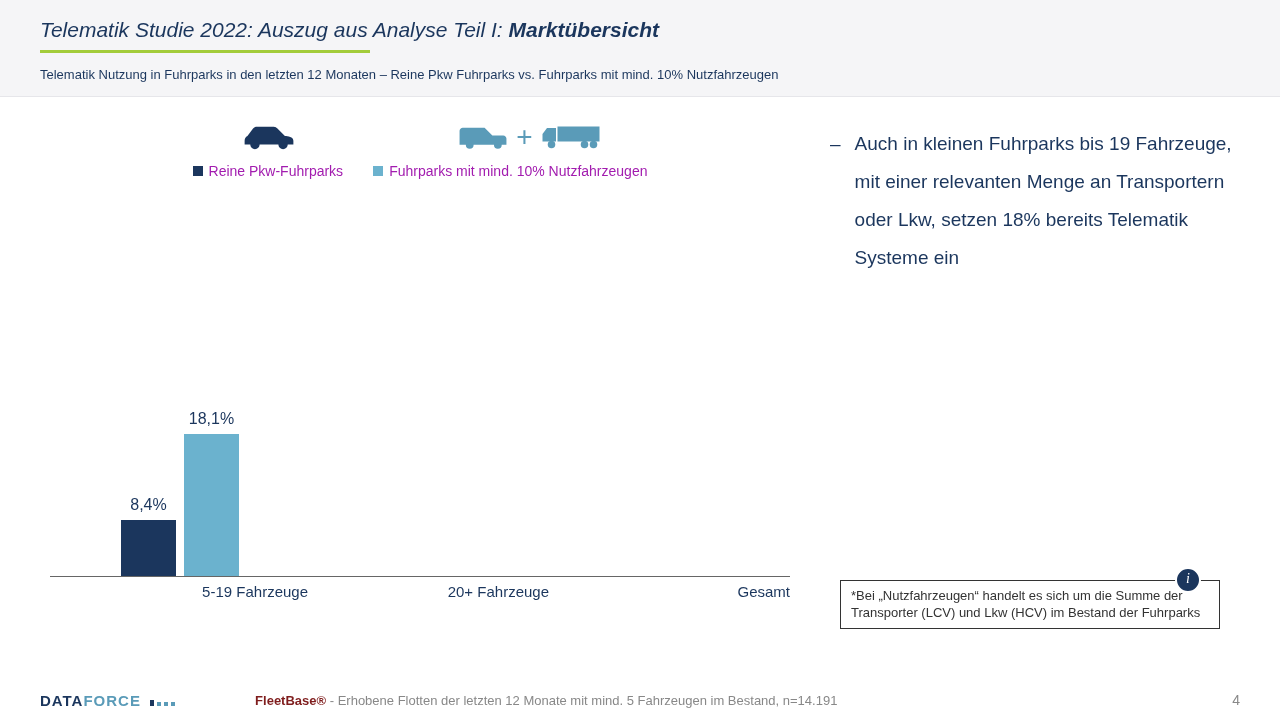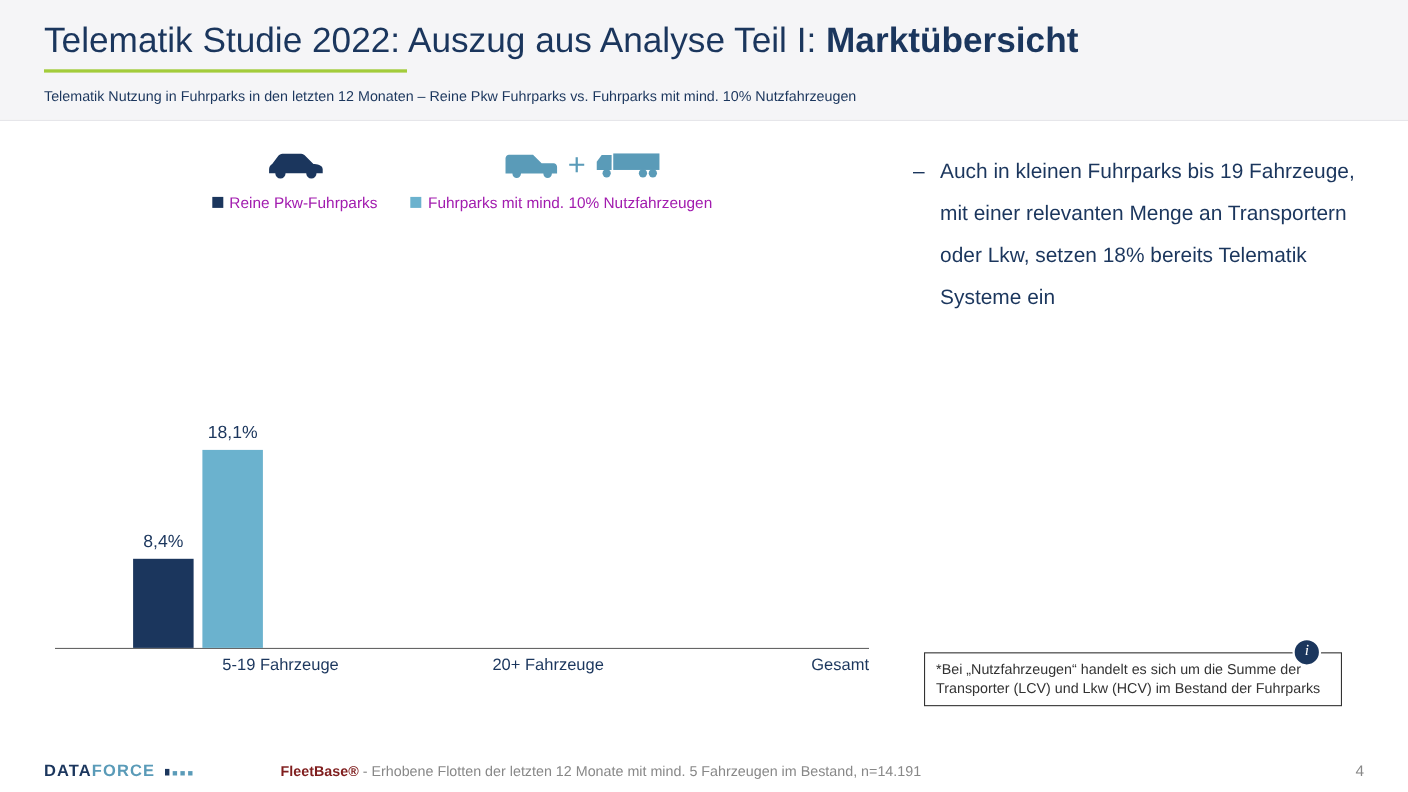--- a/index.html
+++ b/index.html
@@ -1,21 +1,21 @@
 <!DOCTYPE html>
 <html><head>
 <meta charset="utf-8">
 <style>
   * { box-sizing: border-box; margin: 0; padding: 0; }
   html, body { width: 1280px; height: 720px; font-family: Arial, Helvetica, sans-serif; background: #fff; color: #1b365d; }
   .page { width: 1280px; height: 720px; position: relative; }
 
   
   .hdr { background: #f5f5f7; padding: 18px 40px 14px 40px; border-bottom: 1px solid #e6e6ea; }
-  .hdr-title { font-size: 32px; font-weight: 400; color: #1b365d; }
+  .hdr-title { font-size: 21px; font-weight: 400; color: #1b365d; font-style: italic; }
   .hdr-title .bold { font-weight: 700; }
   .hdr-underline { width: 330px; height: 3px; background: #a3cc3b; margin: 8px 0 14px 0; }
   .hdr-sub { font-size: 13px; color: #1b365d; }
 
   
   .main { display: flex; padding: 20px 30px 0 40px; height: 540px; }
   .chart-area { width: 760px; position: relative; }
   .right-area { flex: 1; padding-left: 30px; padding-top: 8px; position: relative; }
 
   
@@ -109,24 +109,24 @@
           <span>Reine Pkw-Fuhrparks</span>
         </div>
         <div class="legend-item">
           <span class="swatch sw-light"></span>
           <span>Fuhrparks mit mind. 10% Nutzfahrzeugen</span>
         </div>
       </div>
 
       <div class="plot">
         <div class="bars-group">
-          <div class="bar bar-dark" id="bar-a" style="height: 81px;">
+          <div class="bar bar-dark" id="bar-a" style="height: 56px;">
             <div class="bar-label">8,4%</div>
           </div>
-          <div class="bar bar-light" id="bar-b" style="height: 180px;">
+          <div class="bar bar-light" id="bar-b" style="height: 142px;">
             <div class="bar-label">18,1%</div>
           </div>
         </div>
       </div>
       <div class="xaxis">
         <div class="xtick xt1">5-19 Fahrzeuge</div>
         <div class="xtick xt2">20+ Fahrzeuge</div>
         <div class="xtick xt3">Gesamt</div>
       </div>
     </div>

